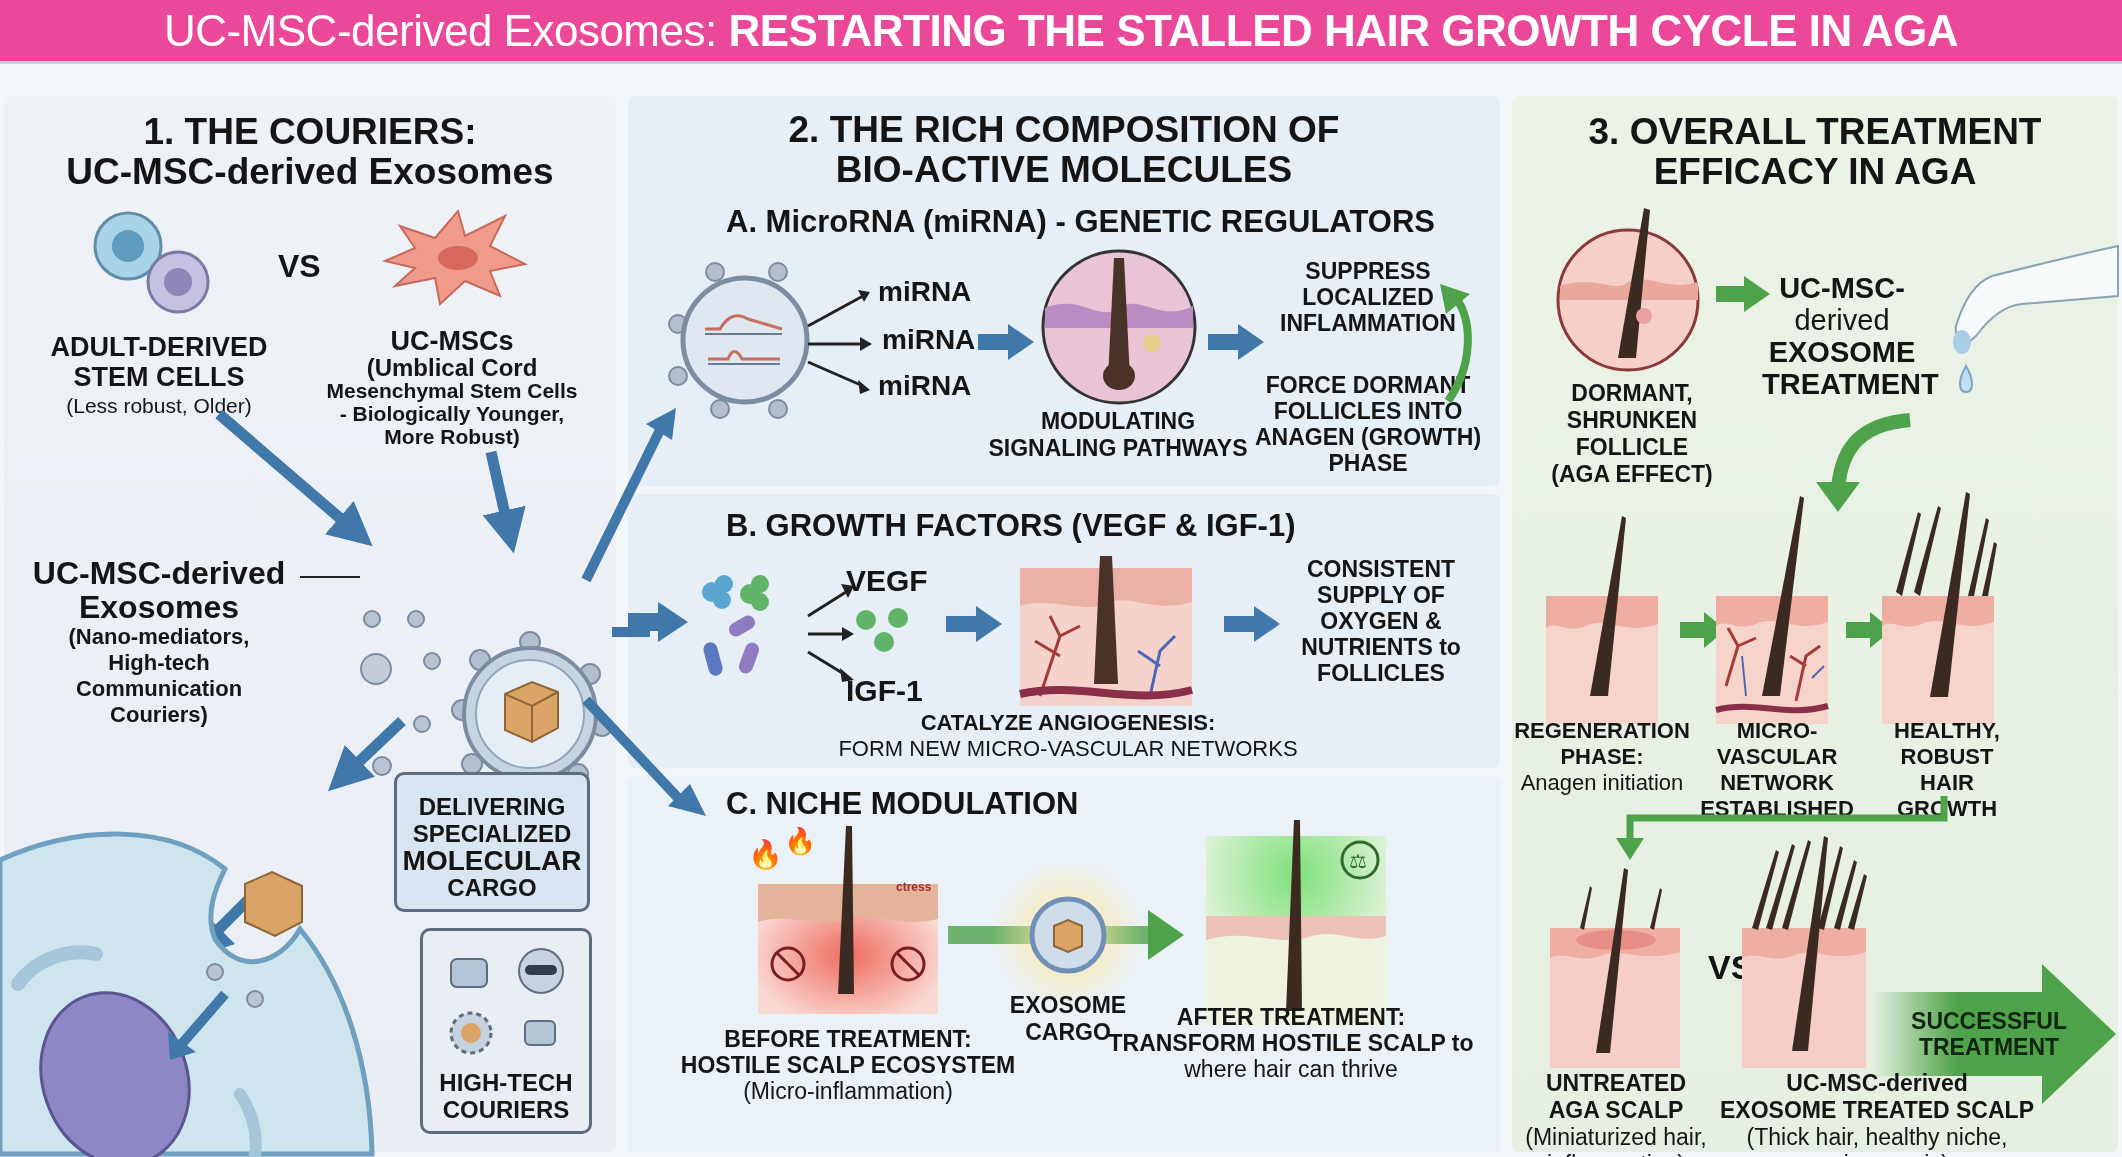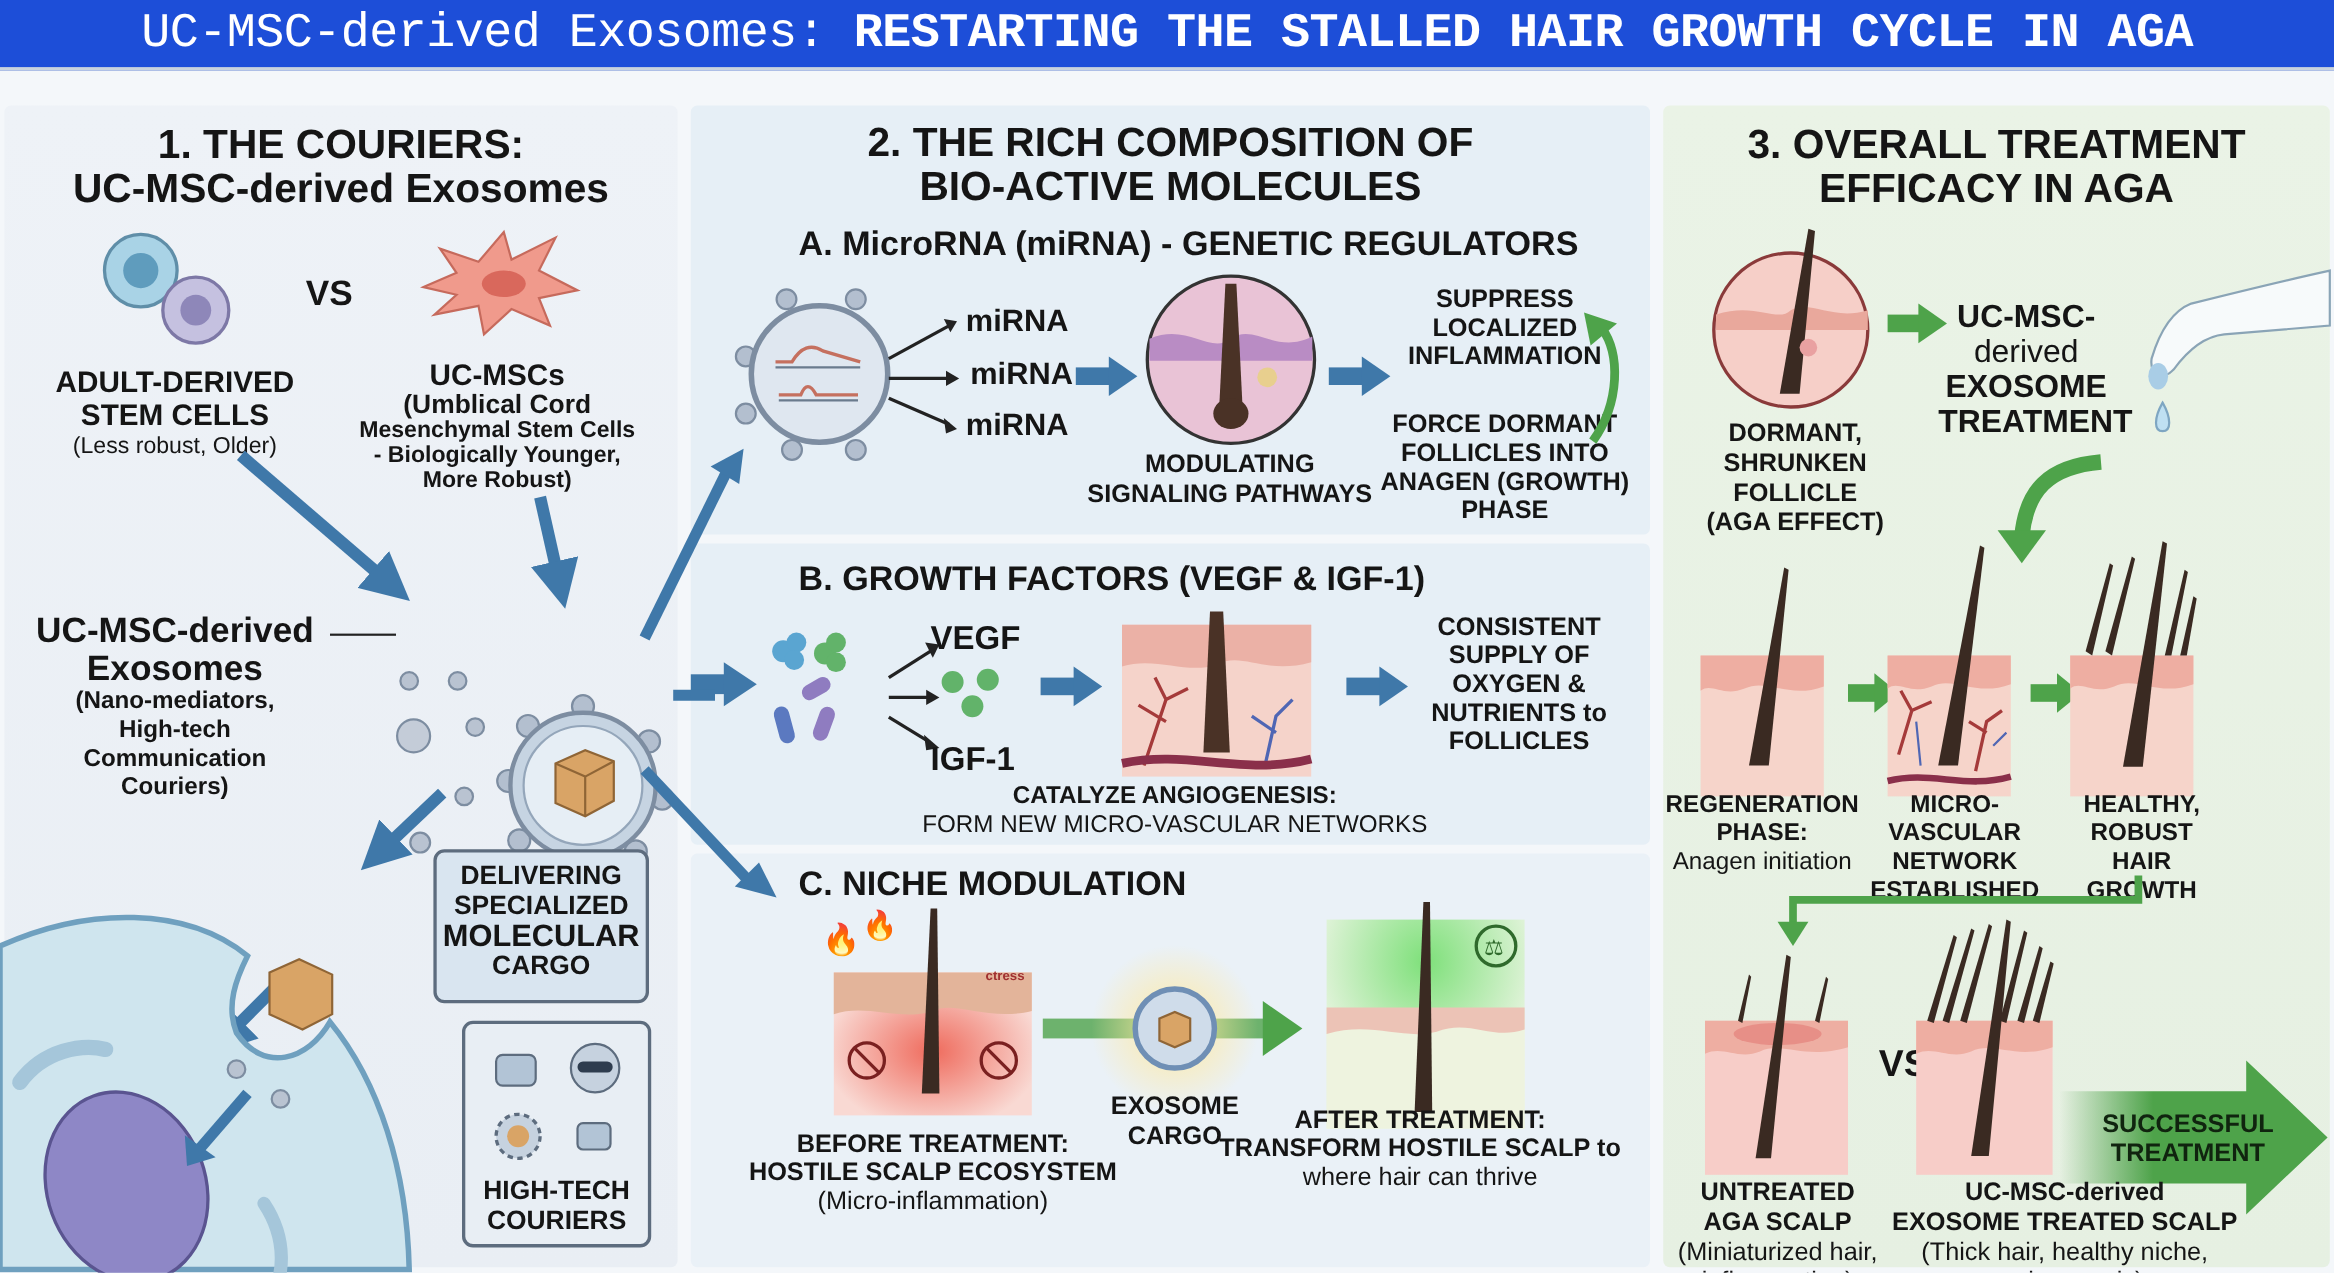--- a/index.html
+++ b/index.html
@@ -3,22 +3,22 @@
 <meta charset="utf-8">
 <style>
   * { box-sizing: border-box; margin: 0; padding: 0; }
   html, body { width: 2122px; height: 1157px; overflow: hidden; background: #f4f7fa; }
   body { font-family: "Liberation Sans", "DejaVu Sans", sans-serif; color: #151515; position: relative; }
   .b { font-weight: 700; }
   .c { text-align: center; }
   .abs { position: absolute; }
 
   
-  .titlebar { position: absolute; left: 0; top: 0; width: 2122px; height: 64px; background: #1d4ed8;
-    display: flex; align-items: center; justify-content: center; border-bottom: 3px solid #c9d3de; font-family: Liberation Mono, monospace; }
+  .titlebar { position: absolute; left: 0; top: 0; width: 2122px; height: 64px; background: #ec4899;
+    display: flex; align-items: center; justify-content: center; border-bottom: 3px solid #c9d3de; }
   .titlebar h1 { color: #fff; font-size: 44px; font-weight: 700; letter-spacing: -0.5px; white-space: nowrap; }
   .titlebar h1 .lite { font-weight: 400; }
 
   
   .panel { position: absolute; top: 96px; height: 1056px; border-radius: 6px; }
   .p1 { left: 4px; width: 612px; background: linear-gradient(#eef2f7, #e9eef4); }
   .p2 { left: 628px; width: 872px; background: transparent; }
   .p3 { left: 1512px; width: 606px; background: linear-gradient(#eaf3e6, #e6f0e2); padding-left: 34px; }
   .sub { position: absolute; left: 0; width: 872px; background: #e6eff6; border-radius: 6px; }
   .sA { top: 0; height: 390px; }
@@ -129,21 +129,21 @@
     <path d="M18,220 C40,190 75,185 96,190" stroke="#a5c6da" stroke-width="14" fill="none" stroke-linecap="round"></path>
     <path d="M240,330 C260,360 262,400 240,420" stroke="#a5c6da" stroke-width="12" fill="none" stroke-linecap="round"></path>
     <circle cx="215" cy="208" r="8" fill="#b9c3d1" stroke="#7d8da1" stroke-width="2"></circle>
     <circle cx="255" cy="235" r="8" fill="#b9c3d1" stroke="#7d8da1" stroke-width="2"></circle>
     <path d="M245,120 L272,108 L302,122 L302,158 L275,172 L245,158 Z" fill="#d9a466" stroke="#8f6536" stroke-width="2"></path>
     <line x1="225" y1="230" x2="180" y2="282" stroke="#3f78a9" stroke-width="10"></line>
     <path d="M168,268 L170,296 L196,288 Z" fill="#3f78a9"></path>
   </svg>
 
   <div class="box" style="left:390px;top:676px;width:196px;height:140px;">
-    <div class="lbl" style="margin-top:8px;font-size:24px;">DELIVERING</div>
+    <div class="lbl" style="margin-top:18px;font-size:24px;">DELIVERING</div>
     <div class="lbl" style="font-size:24px;">SPECIALIZED</div>
     <div class="lbl" style="font-size:28px;">MOLECULAR</div>
     <div class="lbl" style="font-size:24px;">CARGO</div>
   </div>
   <div class="box" style="left:416px;top:832px;width:172px;height:206px;background:#e8eef4;">
     <svg style="left:10px;top:10px;" width="150" height="120">
       <rect x="18" y="18" width="36" height="28" rx="6" fill="#b2c4d6" stroke="#5d6c7e" stroke-width="2"></rect>
       <circle cx="108" cy="30" r="22" fill="#c6d2df" stroke="#5d6c7e" stroke-width="2"></circle>
       <rect x="92" y="24" width="32" height="10" rx="5" fill="#2e3c4e"></rect>
       <circle cx="38" cy="92" r="20" fill="#c6d2df" stroke="#5d6c7e" stroke-width="3" stroke-dasharray="5 4"></circle>

